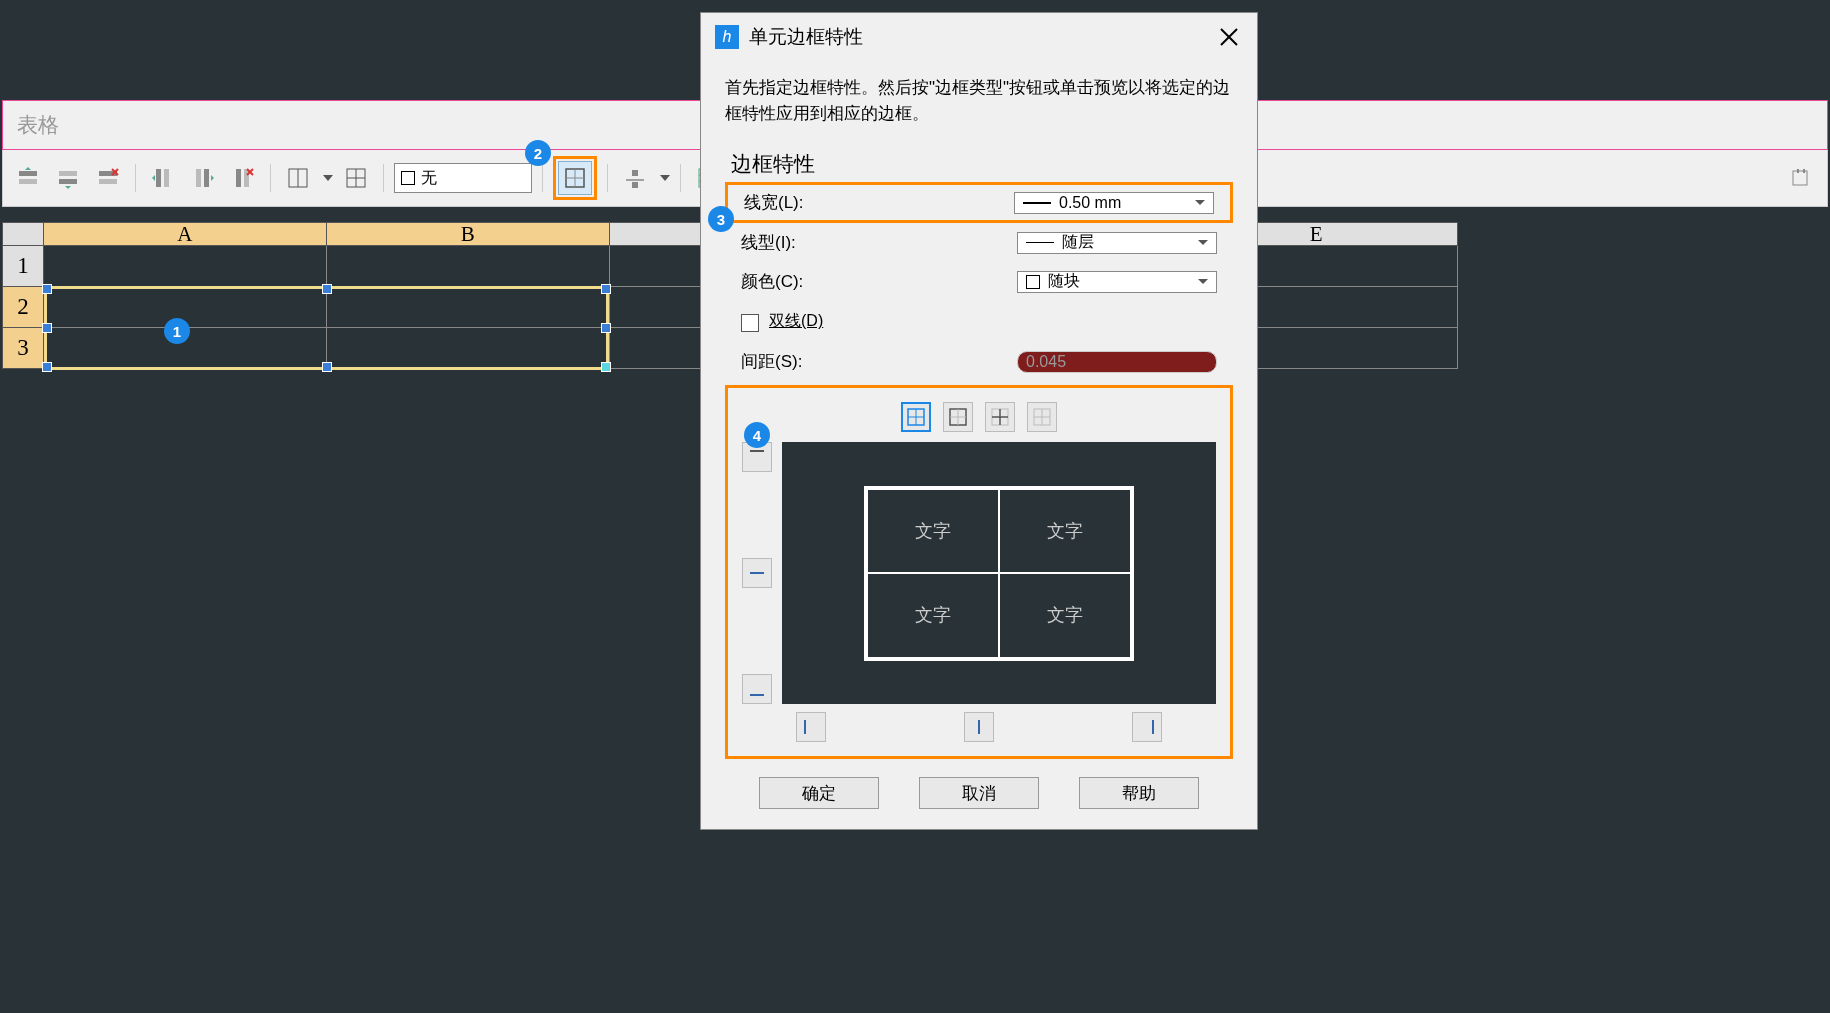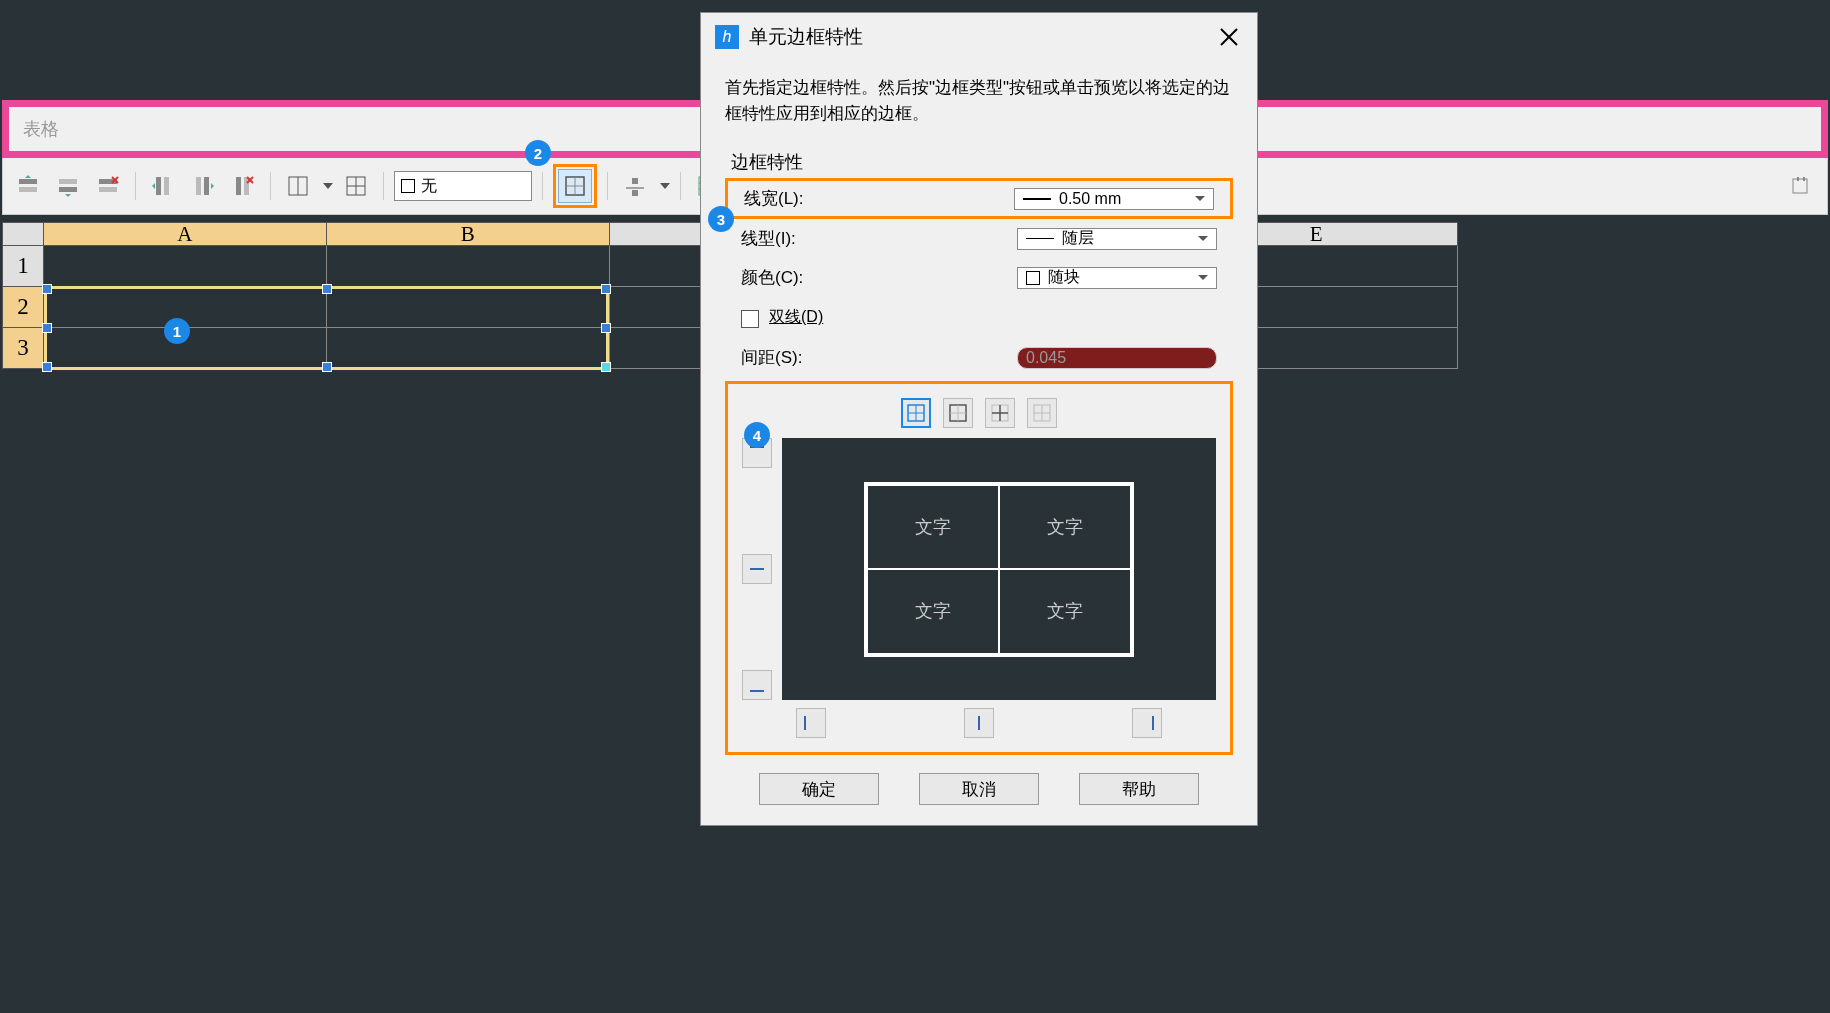--- a/index.html
+++ b/index.html
@@ -16,22 +16,22 @@
     .toolbar-wrapper {
       position: absolute;
       top: 100px;
       left: 2px;
       right: 2px;
     }
     .toolbar-title {
       background: #f0f0f0;
       color: #999;
       padding: 10px 14px;
-      font-size: 18px;
-      border: 7px solid #ec4899;
+      font-size: 21px;
+      border: 1px solid #ec4899;
     }
     .toolbar {
       background: #f0f0f0;
       display: flex;
       align-items: center;
       padding: 6px 8px;
       gap: 6px;
       border: 1px solid #ccc;
       border-top: none;
     }
@@ -197,21 +197,21 @@
       width: 28px; height: 28px;
       cursor: pointer;
     }
     .dialog-desc {
       padding: 14px 24px;
       font-size: 17px;
       line-height: 1.5;
     }
     .section-label {
       padding: 10px 30px 4px;
-      font-size: 18px;
+      font-size: 21px;
     }
     .form-row {
       display: flex;
       align-items: center;
       padding: 8px 40px;
     }
     .form-label {
       flex: 1;
       font-size: 17px;
     }

